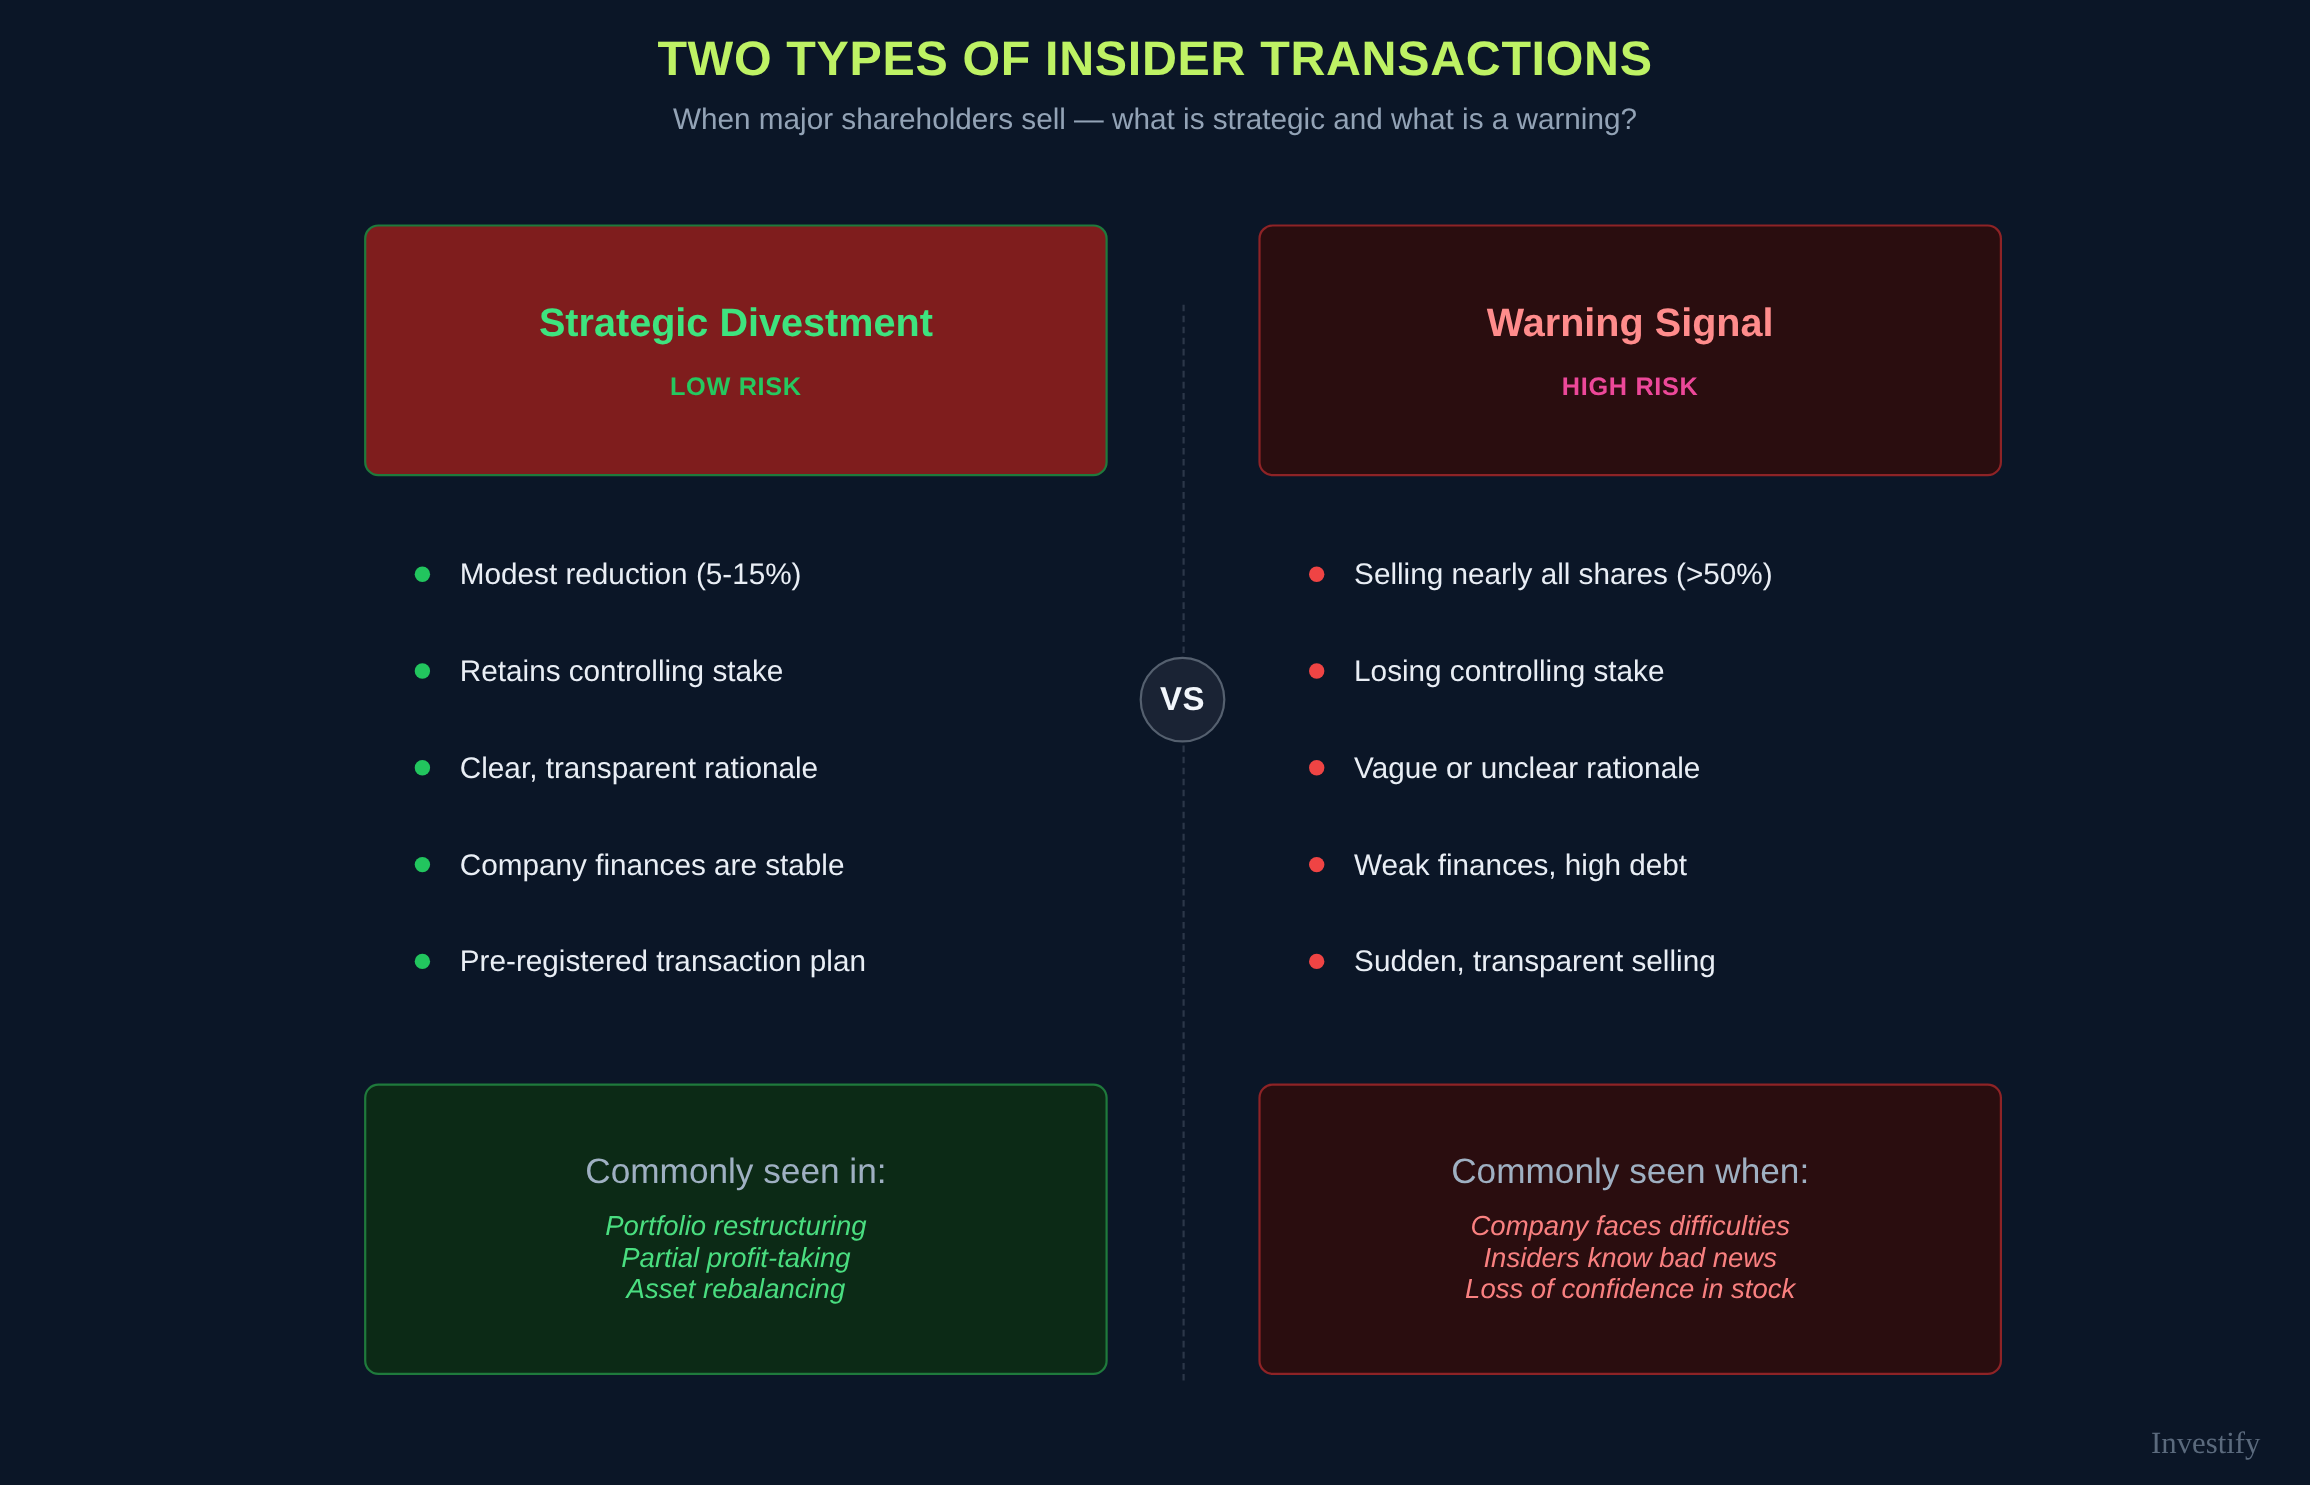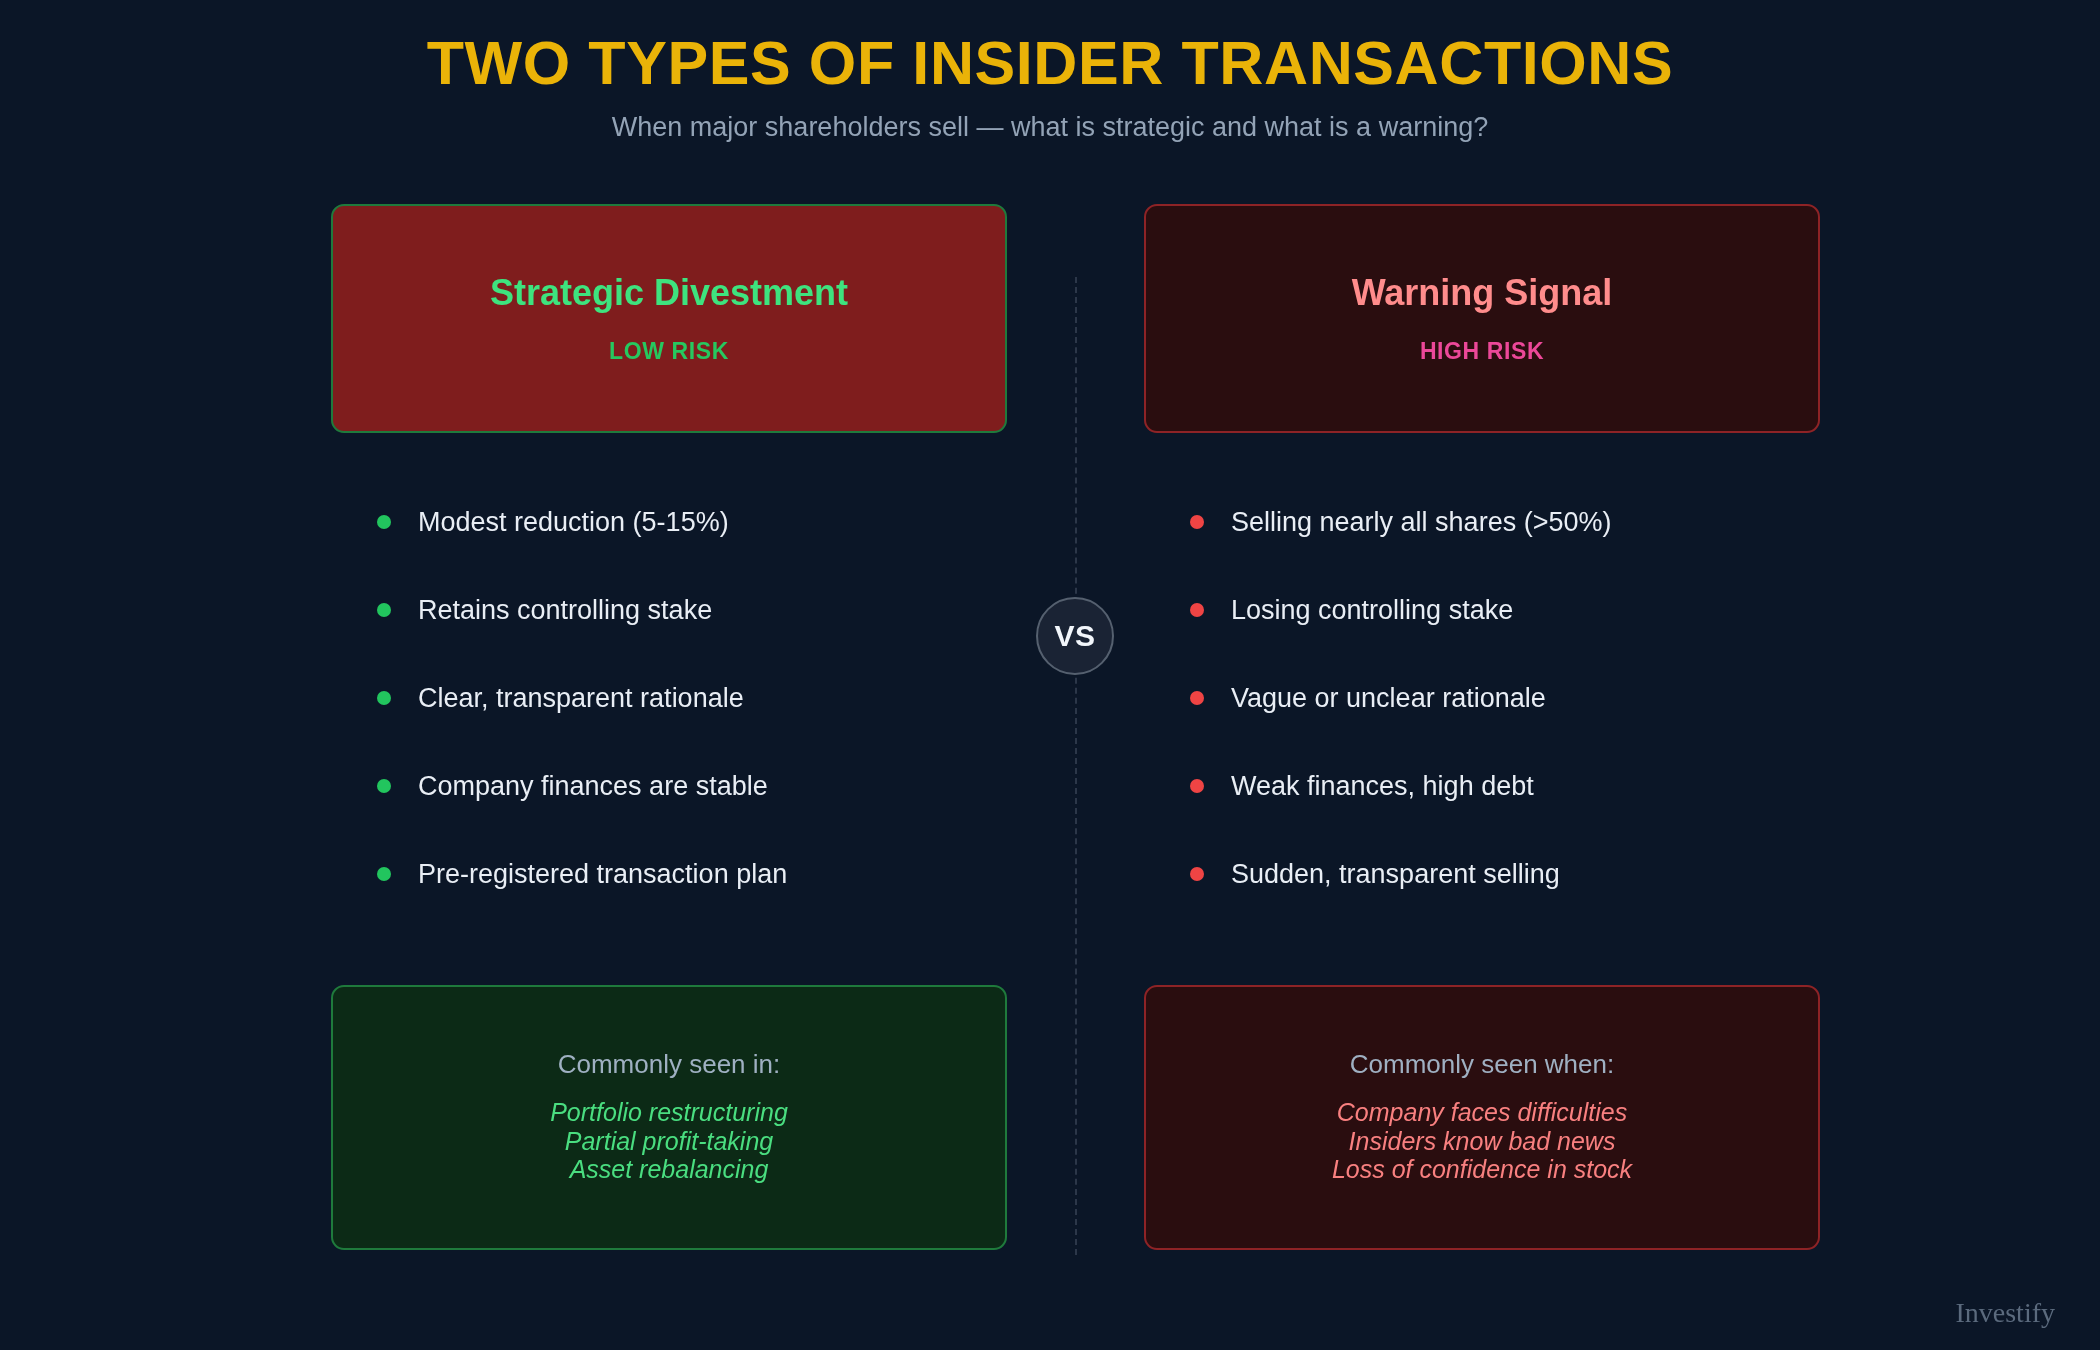--- a/index.html
+++ b/index.html
@@ -16,23 +16,23 @@
   }
 
   
   .header {
     position: absolute;
     top: 0; left: 0; right: 0;
     text-align: center;
     padding-top: 30px;
   }
   .main-title {
-    font-size: 61px;
-    font-weight: bold;
-    color: #eab308;
+    font-size: 44px;
+    font-weight: bold;
+    color: #bef264;
     letter-spacing: 0.6px;
     margin: 0;
     line-height: 1.1;
   }
   .subtitle {
     font-size: 27px;
     color: #93a3b6;
     margin: 0;
     padding-top: 16px;
     line-height: 1.1;
@@ -135,21 +135,21 @@
     border-style: solid;
     display: flex;
     flex-direction: column;
     align-items: center;
     justify-content: center;
   }
   .card-foot.green { background: #0c2a16; border-color: #1f7a3c; }
   .card-foot.red   { background: #2a0d0f; border-color: #8e2326; }
 
   .foot-label {
-    font-size: 26px;
+    font-size: 32px;
     color: #9fb0c2;
     margin: 0;
     line-height: 1;
     padding-bottom: 21px;
   }
   .foot-item {
     font-size: 25px;
     font-style: italic;
     margin: 0;
     line-height: 1.15;

